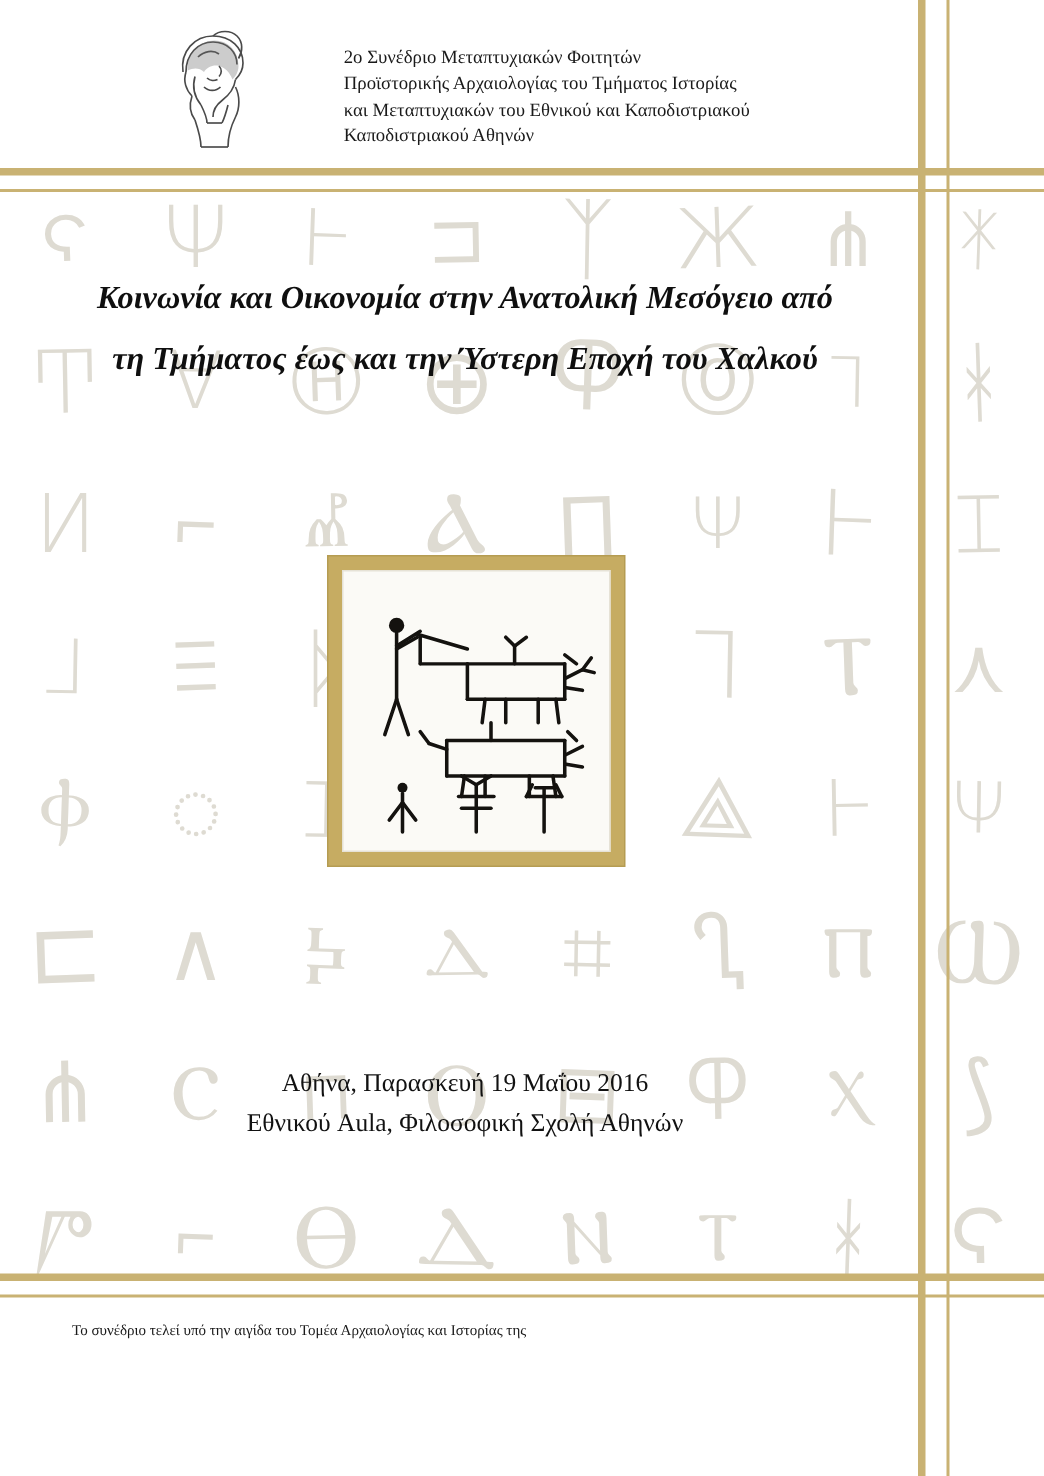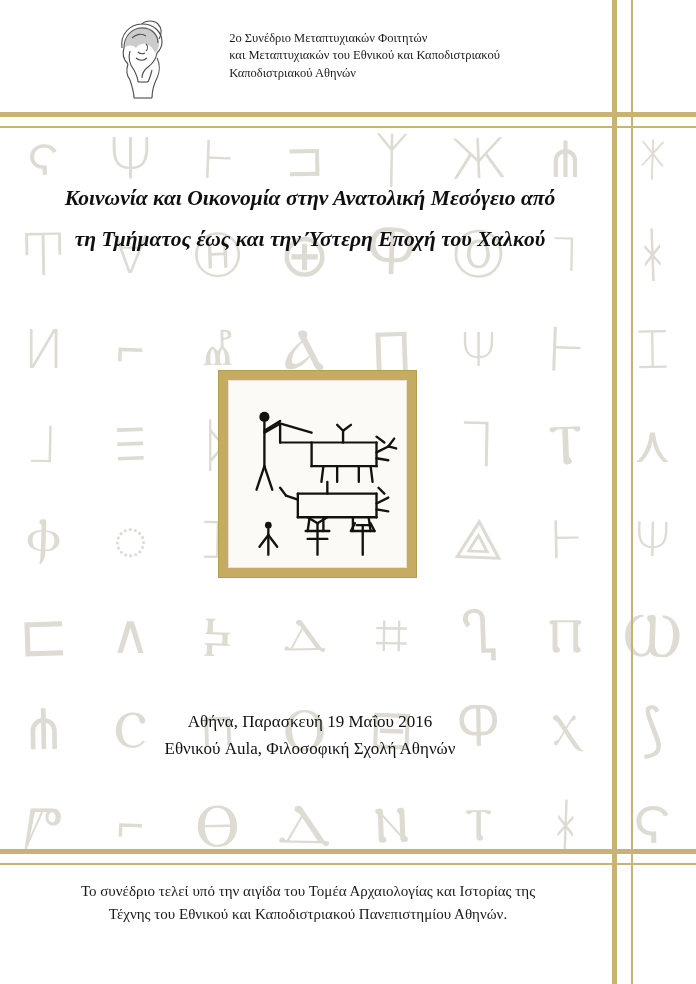--- a/index.html
+++ b/index.html
@@ -134,22 +134,21 @@
     line-height: 1.6;
     color: #111111;
   }
 
   
   .footnote {
     position: absolute;
     left: 48px;
     top: 880px;
     width: 520px;
-    text-align: center;
-    font-size: 15px;
+    font-size: 10px;
     line-height: 1.55;
     color: #1a1a1a;
   }
 </style>
 </head>
 <body>
 
 <div class="poster">
 
   <div class="glyph-bg">
@@ -251,20 +250,21 @@
           <path d="M40 80 C40 72 42 66 45 60"></path>
           <path d="M45 60 C48 54 48 46 45 40"></path>
         </g>
         <g fill="#6d6d6d" opacity="0.35">
           <path d="M13 29 C13 17 21 9 31 9 C41 9 47 17 47 26 C47 30 45 33 43 35 C41 30 38 27 34 26 C30 25 26 27 24 30 C21 27 17 27 13 29 Z"></path>
         </g>
       </svg>
     </div>
     <div class="header-text">
       <div>2ο Συνέδριο Μεταπτυχιακών Φοιτητών</div>
+      <div>Προϊστορικής Αρχαιολογίας του Τμήματος Ιστορίας</div>
       <div>και Μεταπτυχιακών του Εθνικού και Καποδιστριακού</div>
       <div>Καποδιστριακού Αθηνών</div>
     </div>
   </div>
 
   <div class="title-block">
     <div>Κοινωνία και Οικονομία στην Ανατολική Μεσόγειο από</div>
     <div>τη Τμήματος έως και την Ύστερη Εποχή του Χαλκού</div>
   </div>
 
@@ -334,16 +334,15 @@
     </div>
   </div>
 
   <div class="venue">
     <div>Αθήνα, Παρασκευή 19 Μαΐου 2016</div>
     <div>Εθνικού Aula, Φιλοσοφική Σχολή Αθηνών</div>
   </div>
 
   <div class="footnote">
     <div>Το συνέδριο τελεί υπό την αιγίδα του Τομέα Αρχαιολογίας και Ιστορίας της</div>
-    <div>Τέχνης του Εθνικού και Καποδιστριακού Πανεπιστημίου Αθηνών.</div>
   </div>
 
 </div>
 
 </body></html>

